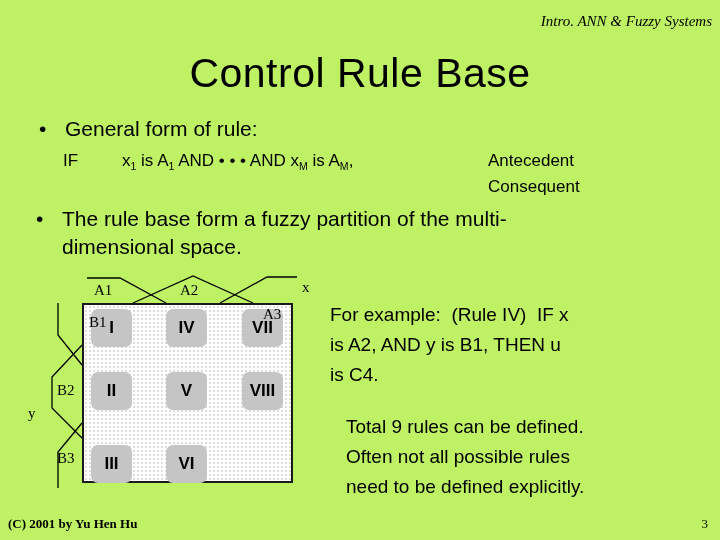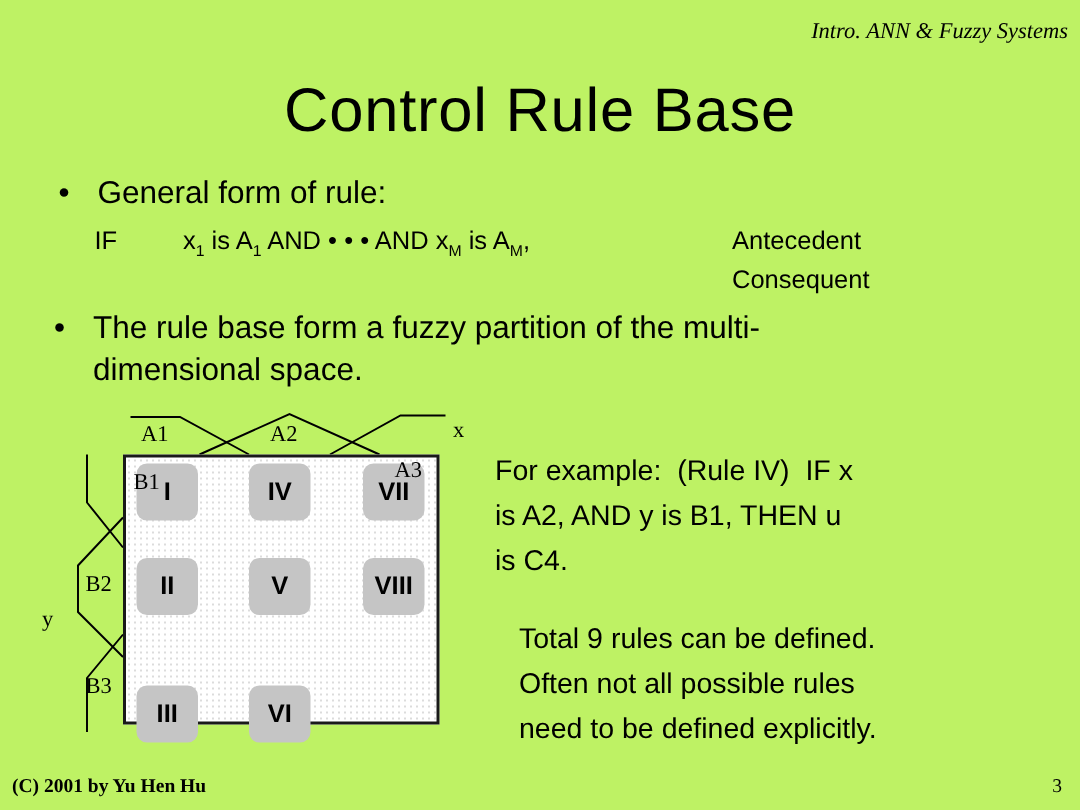--- a/index.html
+++ b/index.html
@@ -30,21 +30,21 @@
     border:2px solid #1a1a1a; box-sizing:border-box; background-color:#fff;
     background-image:radial-gradient(circle,#dcdcdc 1px,transparent 1px);
     background-size:4px 4px;
   }
   .cell {
     position:absolute; width:41px; height:38px; background:#c5c5c5;
     border-radius:7px; display:flex; align-items:center; justify-content:center;
     font-weight:bold; font-size:17px;
   }
   .cA{left:7px} .cB{left:82px} .cC{left:158px}
-  .r1{top:4px} .r2{top:67px} .r3{top:152px}
+  .r1{top:4px} .r2{top:67px} .r3{top:140px}
   .axis-label {
     position:absolute; font-family:"Liberation Serif",serif; font-size:15px;
   }
   .lblA1{left:94px;  top:282px;} .lblA2{left:180px; top:282px;} .lblA3{left:263px; top:282px;margin-top:24px;}
   .lblX {left:302px; top:279px; font-size:15px;}
   .lblB1{left:45px; top:314px;padding-left:44px;} .lblB2{left:57px; top:382px;text-align:center;} .lblB3{left:57px; top:450px;}
   .lblY {left:28px; top:405px;}
   .note {
     position:absolute; left:330px; width:385px; font-size:19px;
     line-height:30px; white-space:pre-wrap;

